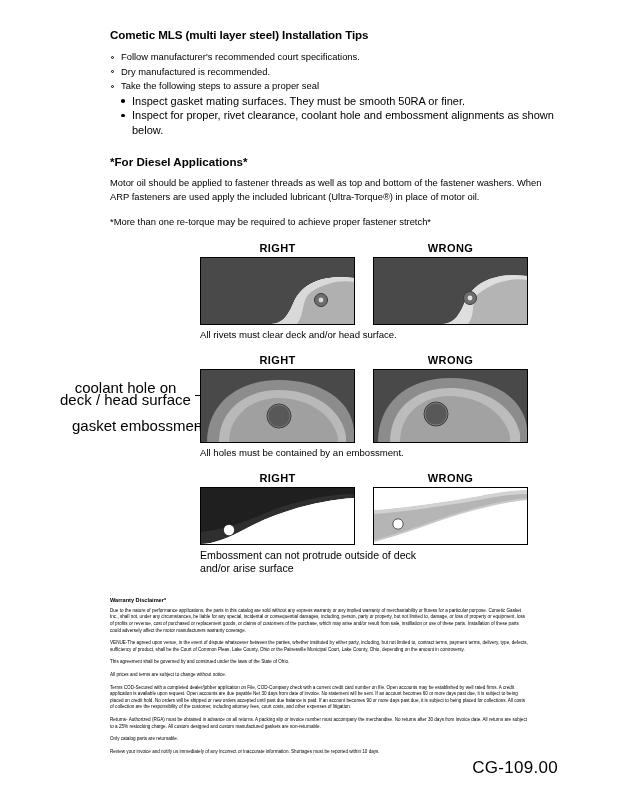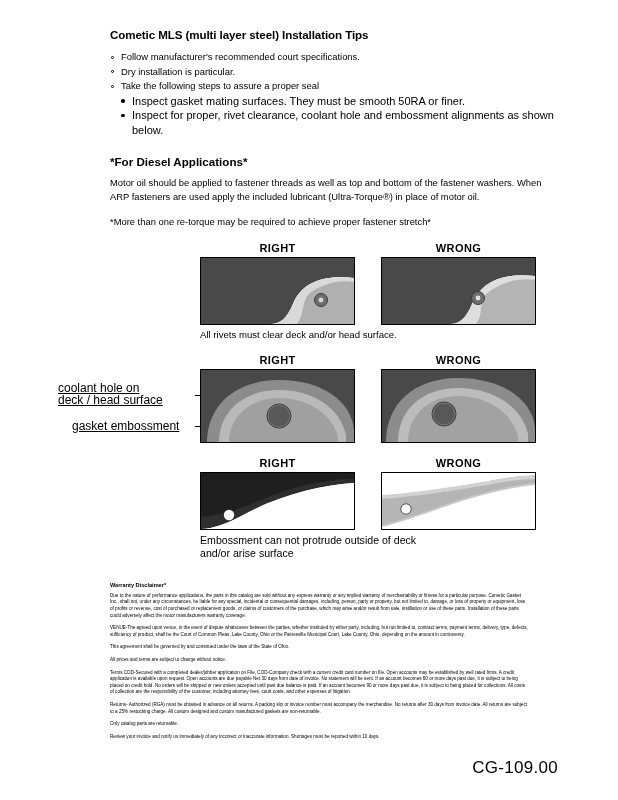--- a/index.html
+++ b/index.html
@@ -86,21 +86,21 @@
     max-width: 440px;
   }
 
   
   .figures {
     margin-top: 12px;
     position: relative;
   }
   .fig-row {
     display: flex;
-    gap: 26px;
+    gap: 18px;
     justify-content: flex-start;
     margin-left: 160px;
   }
   .fig-col {
     width: 155px;
   }
   .fig-label {
     text-align: center;
     font-size: 11px;
     font-weight: bold;
@@ -123,25 +123,24 @@
     margin: 4px 0 0 160px;
   }
   .caption.big {
     font-size: 10.6px;
     line-height: 13px;
   }
 
   
   .callout {
     position: absolute;
-    font-size: 12px;
-    text-align: left;
+    font-size: 15px;
+    text-align: center;
     line-height: 12px;
     white-space: nowrap;
-    text-decoration: underline;
   }
   .leader {
     position: absolute;
     height: 1px;
     background: #000;
   }
 
   
   .warranty {
     margin: 22px 0 0 70px;
@@ -169,21 +168,21 @@
 </style>
 </head>
 <body>
 
 <div class="page">
 
   <h1 class="title">Cometic MLS (multi layer steel) Installation Tips</h1>
 
   <ul class="bullet-list">
     <li>Follow manufacturer's recommended court specifications.</li>
-    <li>Dry installation is particular.</li>
+    <li>Dry manufactured is recommended.</li>
     <li>Take the following steps to assure a proper seal</li>
   </ul>
   <ul class="sub-list" style="margin-left:70px;">
     <li>Inspect gasket mating surfaces.  They must be smooth 50RA or finer.</li>
     <li>Inspect for proper, rivet clearance, coolant hole and embossment alignments as shown below.</li>
   </ul>
 
   <h2 class="subtitle">*For Diesel Applications*</h2>
   <p class="para">Motor oil should be applied to fastener threads as well as top and bottom of the fastener washers. When ARP fasteners are used apply the included lubricant (Ultra-Torque®) in place of motor oil.</p>
   <p class="para">*More than one re-torque may be required to achieve proper fastener stretch*</p>
@@ -258,20 +257,21 @@
               <path d="M4,72 C4,34 32,8 76,8 C118,8 150,28 153,58 L153,72 Z" fill="#8c8c8c"></path>
               <path d="M16,72 C16,40 40,18 76,18 C110,18 140,36 146,64 L146,72 Z" fill="#bcbcbc"></path>
               <path d="M26,72 C26,46 46,26 76,26 C104,26 130,42 136,66 L136,72 Z" fill="#a2a2a2"></path>
               <circle cx="62" cy="44" r="12" fill="#585858" stroke="#3a3a3a" stroke-width="1"></circle>
               <circle cx="62" cy="44" r="11" fill="none" stroke="#7a7a7a" stroke-width="1"></circle>
             </svg>
           </div>
         </div>
       </div>
     </div>
+    <div class="caption">All holes must be contained by an embossment.</div>
 
     <div class="fig-row" style="margin-top:14px;">
       <div class="fig-col">
         <div class="fig-label">RIGHT</div>
         <div class="fig-box short">
           <svg width="153" height="56" viewBox="0 0 153 56">
             <rect x="0" y="0" width="153" height="56" fill="#ffffff"></rect>
             <path d="M0,0 L153,0 L153,10 C120,12 80,22 46,40 C28,50 12,56 0,56 Z" fill="#2f2f2f"></path>
             <path d="M0,44 C20,42 40,36 62,26 C90,14 124,6 153,6 L153,0 L0,0 Z" fill="#1f1f1f"></path>
             <path d="M153,10 C120,12 80,22 46,40 C28,50 12,56 0,56 L153,56 Z" fill="#ffffff"></path>

